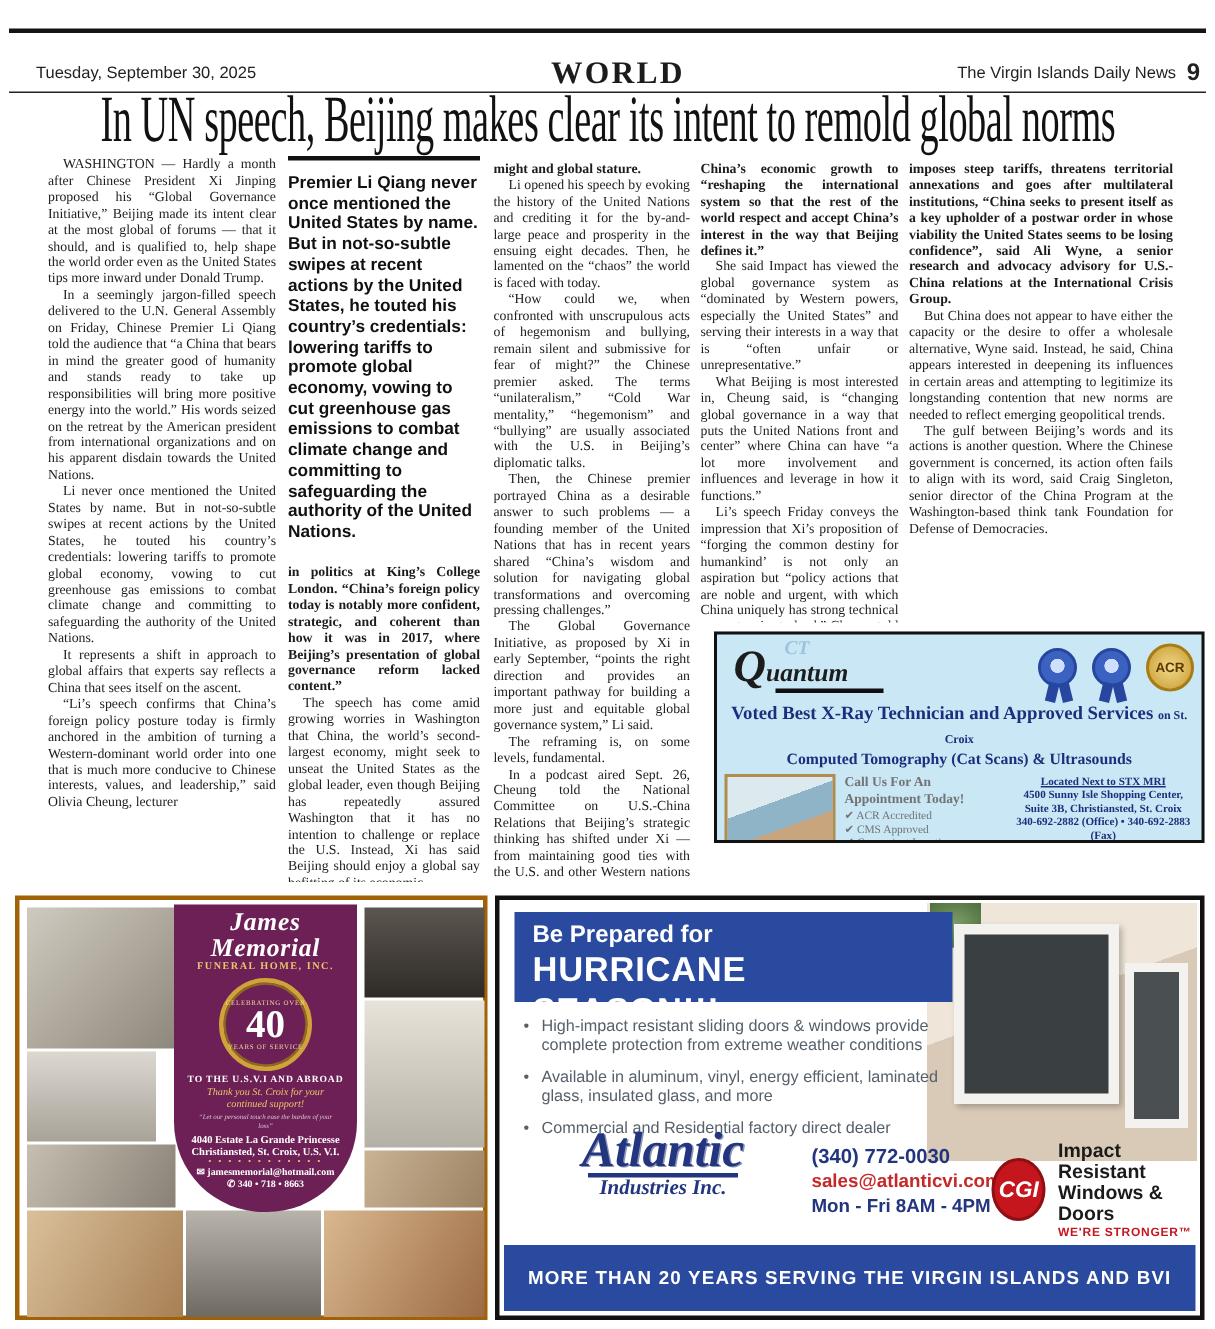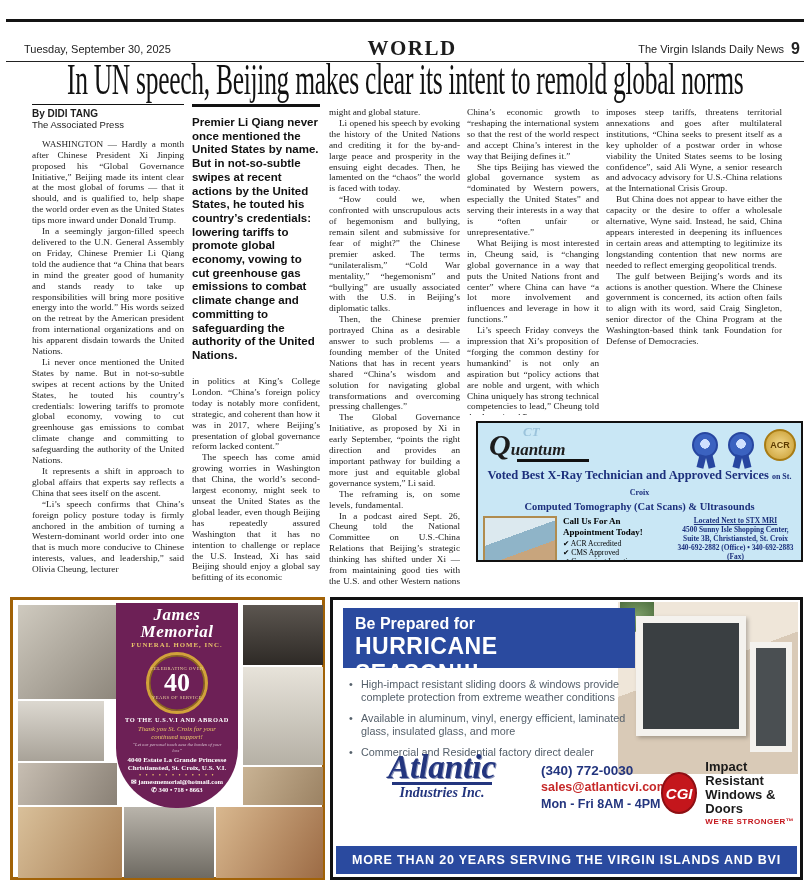--- a/index.html
+++ b/index.html
@@ -20,21 +20,21 @@
   
   .headline-wrap { position:absolute; left:0; right:0; top:54px; height:50px;
                    display:flex; justify-content:center; align-items:center; }
   .headline-wrap span { font-size:44px; white-space:nowrap; transform:scaleX(0.58);
                         letter-spacing:-0.5px; color:#111; }
 
   
   .col { position:absolute; overflow:hidden; font-size:9.2px; line-height:10.9px;
          text-align:justify; }
   .col p { text-indent:10px; }
-  .col.cont p:first-child { text-indent:0; }
+  .col.cont p:first-child { text-indent:0;font-weight:bold; }
   #col1 { left:32px;  top:104px; width:152px; height:484px; }
   #col2 { left:192px; top:104px; width:128px; height:484px; }
   #col3 { left:329px; top:107px; width:131px; height:481px; }
   #col4 { left:467px; top:107px; width:132px; height:308px; }
   #col5 { left:606px; top:107px; width:176px; height:295px; }
 
   .byline-block { border-top:1.5px solid #111; padding-top:4px; margin-bottom:8px;
                   font-family:"Liberation Sans", sans-serif; text-align:left;}
   .byline { font-size:10px; font-weight:bold; }
   .credit { font-size:9.5px; }
@@ -61,21 +61,21 @@
   .ribbon::after { left:13px; transform:rotate(-14deg); }
   .acr-seal { width:32px; height:32px; border-radius:50%; background:radial-gradient(#f2d98c, #c79a2e);
               border:2px solid #a87c14; display:flex; align-items:center; justify-content:center;
               font-family:"Liberation Sans", sans-serif; font-weight:bold; font-size:9px; color:#5c3a00;}
   .q-title { text-align:center; font-weight:bold; color:#1c2f7c; font-size:12.5px; line-height:14px; margin-top:4px;}
   .q-title small { font-size:8px; font-weight:bold; }
   .q-sub { text-align:center; font-weight:bold; color:#1c2f7c; font-size:10.5px; margin-top:1px;}
   .q-row4 { display:flex; gap:6px; margin-top:4px; }
   .q-photo { width:74px; height:58px; border:2px solid #b08c4f; flex:0 0 auto;
              background:linear-gradient(160deg,#dce9ef 0 35%, #8fb4c8 35% 60%, #c8a57d 60% 100%); }
-  .q-call { width:106px; flex:0 0 auto; color:#000000; font-family:"Liberation Serif", serif;}
+  .q-call { width:106px; flex:0 0 auto; color:#737373; font-family:"Liberation Serif", serif;}
   .q-call-line { font-weight:bold; font-size:9px; line-height:10.5px; }
   .qlist { list-style:none; margin-top:2px; }
   .qlist li { font-size:7.6px; line-height:9.2px; font-weight:normal; }
   .qlist li::before { content:"✔ "; font-size:7.6px; }
   .q-loc { flex:1; text-align:center; color:#1c2f7c; font-size:7.4px; line-height:9px; font-weight:bold;}
   .q-loc .u { text-decoration:underline; }
 
   
   .ad-james { position:absolute; left:10px; top:597px; width:315px; height:283px;
               border:3px solid #a16207; background:#fff; padding:3px; }
@@ -129,21 +129,21 @@
   .a-phone { color:#23357e; font-size:13.5px; }
   .a-email { color:#c62828; font-size:12.5px; }
   .a-hours { color:#23357e; font-size:12.5px; }
   .cgi { position:absolute; left:328px; top:160px; display:flex; gap:8px; align-items:center;}
   .cgi-logo { width:42px; height:42px; border-radius:50%; background:#c4161c; color:#fff;
               display:flex; align-items:center; justify-content:center; font-family:"Liberation Sans", sans-serif;
               font-weight:bold; font-style:italic; font-size:15px; border:2px solid #8e0f14;}
   .cgi-text { font-family:"Liberation Sans", sans-serif; font-weight:bold; }
   .cgi-l1 { font-size:13px; color:#1a1a1a; line-height:14px;}
   .cgi-tag { font-size:8px; color:#c4161c; letter-spacing:0.5px; margin-top:1px;}
-  .a-banner { position:absolute; left:3px; right:3px; bottom:3px; height:28px; background:#2a4a9f;
+  .a-banner { position:absolute; left:3px; right:3px; bottom:3px; height:44px; background:#2a4a9f;
               color:#fff; display:flex; align-items:center; justify-content:center;
               font-family:"Liberation Sans", sans-serif; font-weight:bold; font-size:12.5px; letter-spacing:0.8px;}
 </style>
 </head>
 <body>
 
 <div class="page">
 
   <div class="top-rule"></div>
 
@@ -154,24 +154,20 @@
       <span>The Virgin Islands Daily News</span>
       <span class="hdr-pagenum">9</span>
     </div>
   </div>
 
   <div class="headline-wrap">
     <span>In UN speech, Beijing makes clear its intent to remold global norms</span>
   </div>
 
   <div class="col" id="col1">
-    <div class="byline-block">
-      <div class="byline">By DIDI TANG</div>
-      <div class="credit">The Associated Press</div>
-    </div>
     <div>
         <p>WASHINGTON — Hardly a month after Chinese President Xi Jinping proposed his “Global Governance Initiative,” Beijing made its intent clear at the most global of forums — that it should, and is qualified to, help shape the world order even as the United States tips more inward under Donald Trump.</p>
         <p>In a seemingly jargon-filled speech delivered to the U.N. General Assembly on Friday, Chinese Premier Li Qiang told the audience that “a China that bears in mind the greater good of humanity and stands ready to take up responsibilities will bring more positive energy into the world.” His words seized on the retreat by the American president from international organizations and on his apparent disdain towards the United Nations.</p>
         <p>Li never once mentioned the United States by name. But in not-so-subtle swipes at recent actions by the United States, he touted his country’s credentials: lowering tariffs to promote global economy, vowing to cut greenhouse gas emissions to combat climate change and committing to safeguarding the authority of the United Nations.</p>
         <p>It represents a shift in approach to global affairs that experts say reflects a China that sees itself on the ascent.</p>
         <p>“Li’s speech confirms that China’s foreign policy posture today is firmly anchored in the ambition of turning a Western-dominant world order into one that is much more conducive to Chinese interests, values, and leadership,” said Olivia Cheung, lecturer</p>
       </div>
   </div>
 
   <div class="col" id="col2">
@@ -186,21 +182,21 @@
       <p>might and global stature.</p>
       <p>Li opened his speech by evoking the history of the United Nations and crediting it for the by-and-large peace and prosperity in the ensuing eight decades. Then, he lamented on the “chaos” the world is faced with today.</p>
       <p>“How could we, when confronted with unscrupulous acts of hegemonism and bullying, remain silent and submissive for fear of might?” the Chinese premier asked. The terms “unilateralism,” “Cold War mentality,” “hegemonism” and “bullying” are usually associated with the U.S. in Beijing’s diplomatic talks.</p>
       <p>Then, the Chinese premier portrayed China as a desirable answer to such problems — a founding member of the United Nations that has in recent years shared “China’s wisdom and solution for navigating global transformations and overcoming pressing challenges.”</p>
       <p>The Global Governance Initiative, as proposed by Xi in early September, “points the right direction and provides an important pathway for building a more just and equitable global governance system,” Li said.</p>
       <p>The reframing is, on some levels, fundamental.</p>
       <p>In a podcast aired Sept. 26, Cheung told the National Committee on U.S.-China Relations that Beijing’s strategic thinking has shifted under Xi — from maintaining good ties with the U.S. and other Western nations for</p>
     </div>
   <div class="col cont" id="col4">
       <p>China’s economic growth to “reshaping the international system so that the rest of the world respect and accept China’s interest in the way that Beijing defines it.”</p>
-      <p>She tips Beijing has viewed the global governance system as “dominated by Western powers, especially the United States” and serving their interests in a way that is “often unfair or unrepresentative.”</p>
+      <p>She said Impact has viewed the global governance system as “dominated by Western powers, especially the United States” and serving their interests in a way that is “often unfair or unrepresentative.”</p>
       <p>What Beijing is most interested in, Cheung said, is “changing global governance in a way that puts the United Nations front and center” where China can have “a lot more involvement and influences and leverage in how it functions.”</p>
       <p>Li’s speech Friday conveys the impression that Xi’s proposition of “forging the common destiny for humankind’ is not only an aspiration but “policy actions that are noble and urgent, with which China uniquely has strong technical competencies to lead,” Cheung told the Associated Press.</p>
     </div>
   <div class="col cont" id="col5">
       <p>imposes steep tariffs, threatens territorial annexations and goes after multilateral institutions, “China seeks to present itself as a key upholder of a postwar order in whose viability the United States seems to be losing confidence”, said Ali Wyne, a senior research and advocacy advisory for U.S.-China relations at the International Crisis Group.</p>
       <p>But China does not appear to have either the capacity or the desire to offer a wholesale alternative, Wyne said. Instead, he said, China appears interested in deepening its influences in certain areas and attempting to legitimize its longstanding contention that new norms are needed to reflect emerging geopolitical trends.</p>
       <p>The gulf between Beijing’s words and its actions is another question. Where the Chinese government is concerned, its action often fails to align with its word, said Craig Singleton, senior director of the China Program at the Washington-based think tank Foundation for Defense of Democracies.</p>
     </div>
 
   <div class="ad-quantum">

